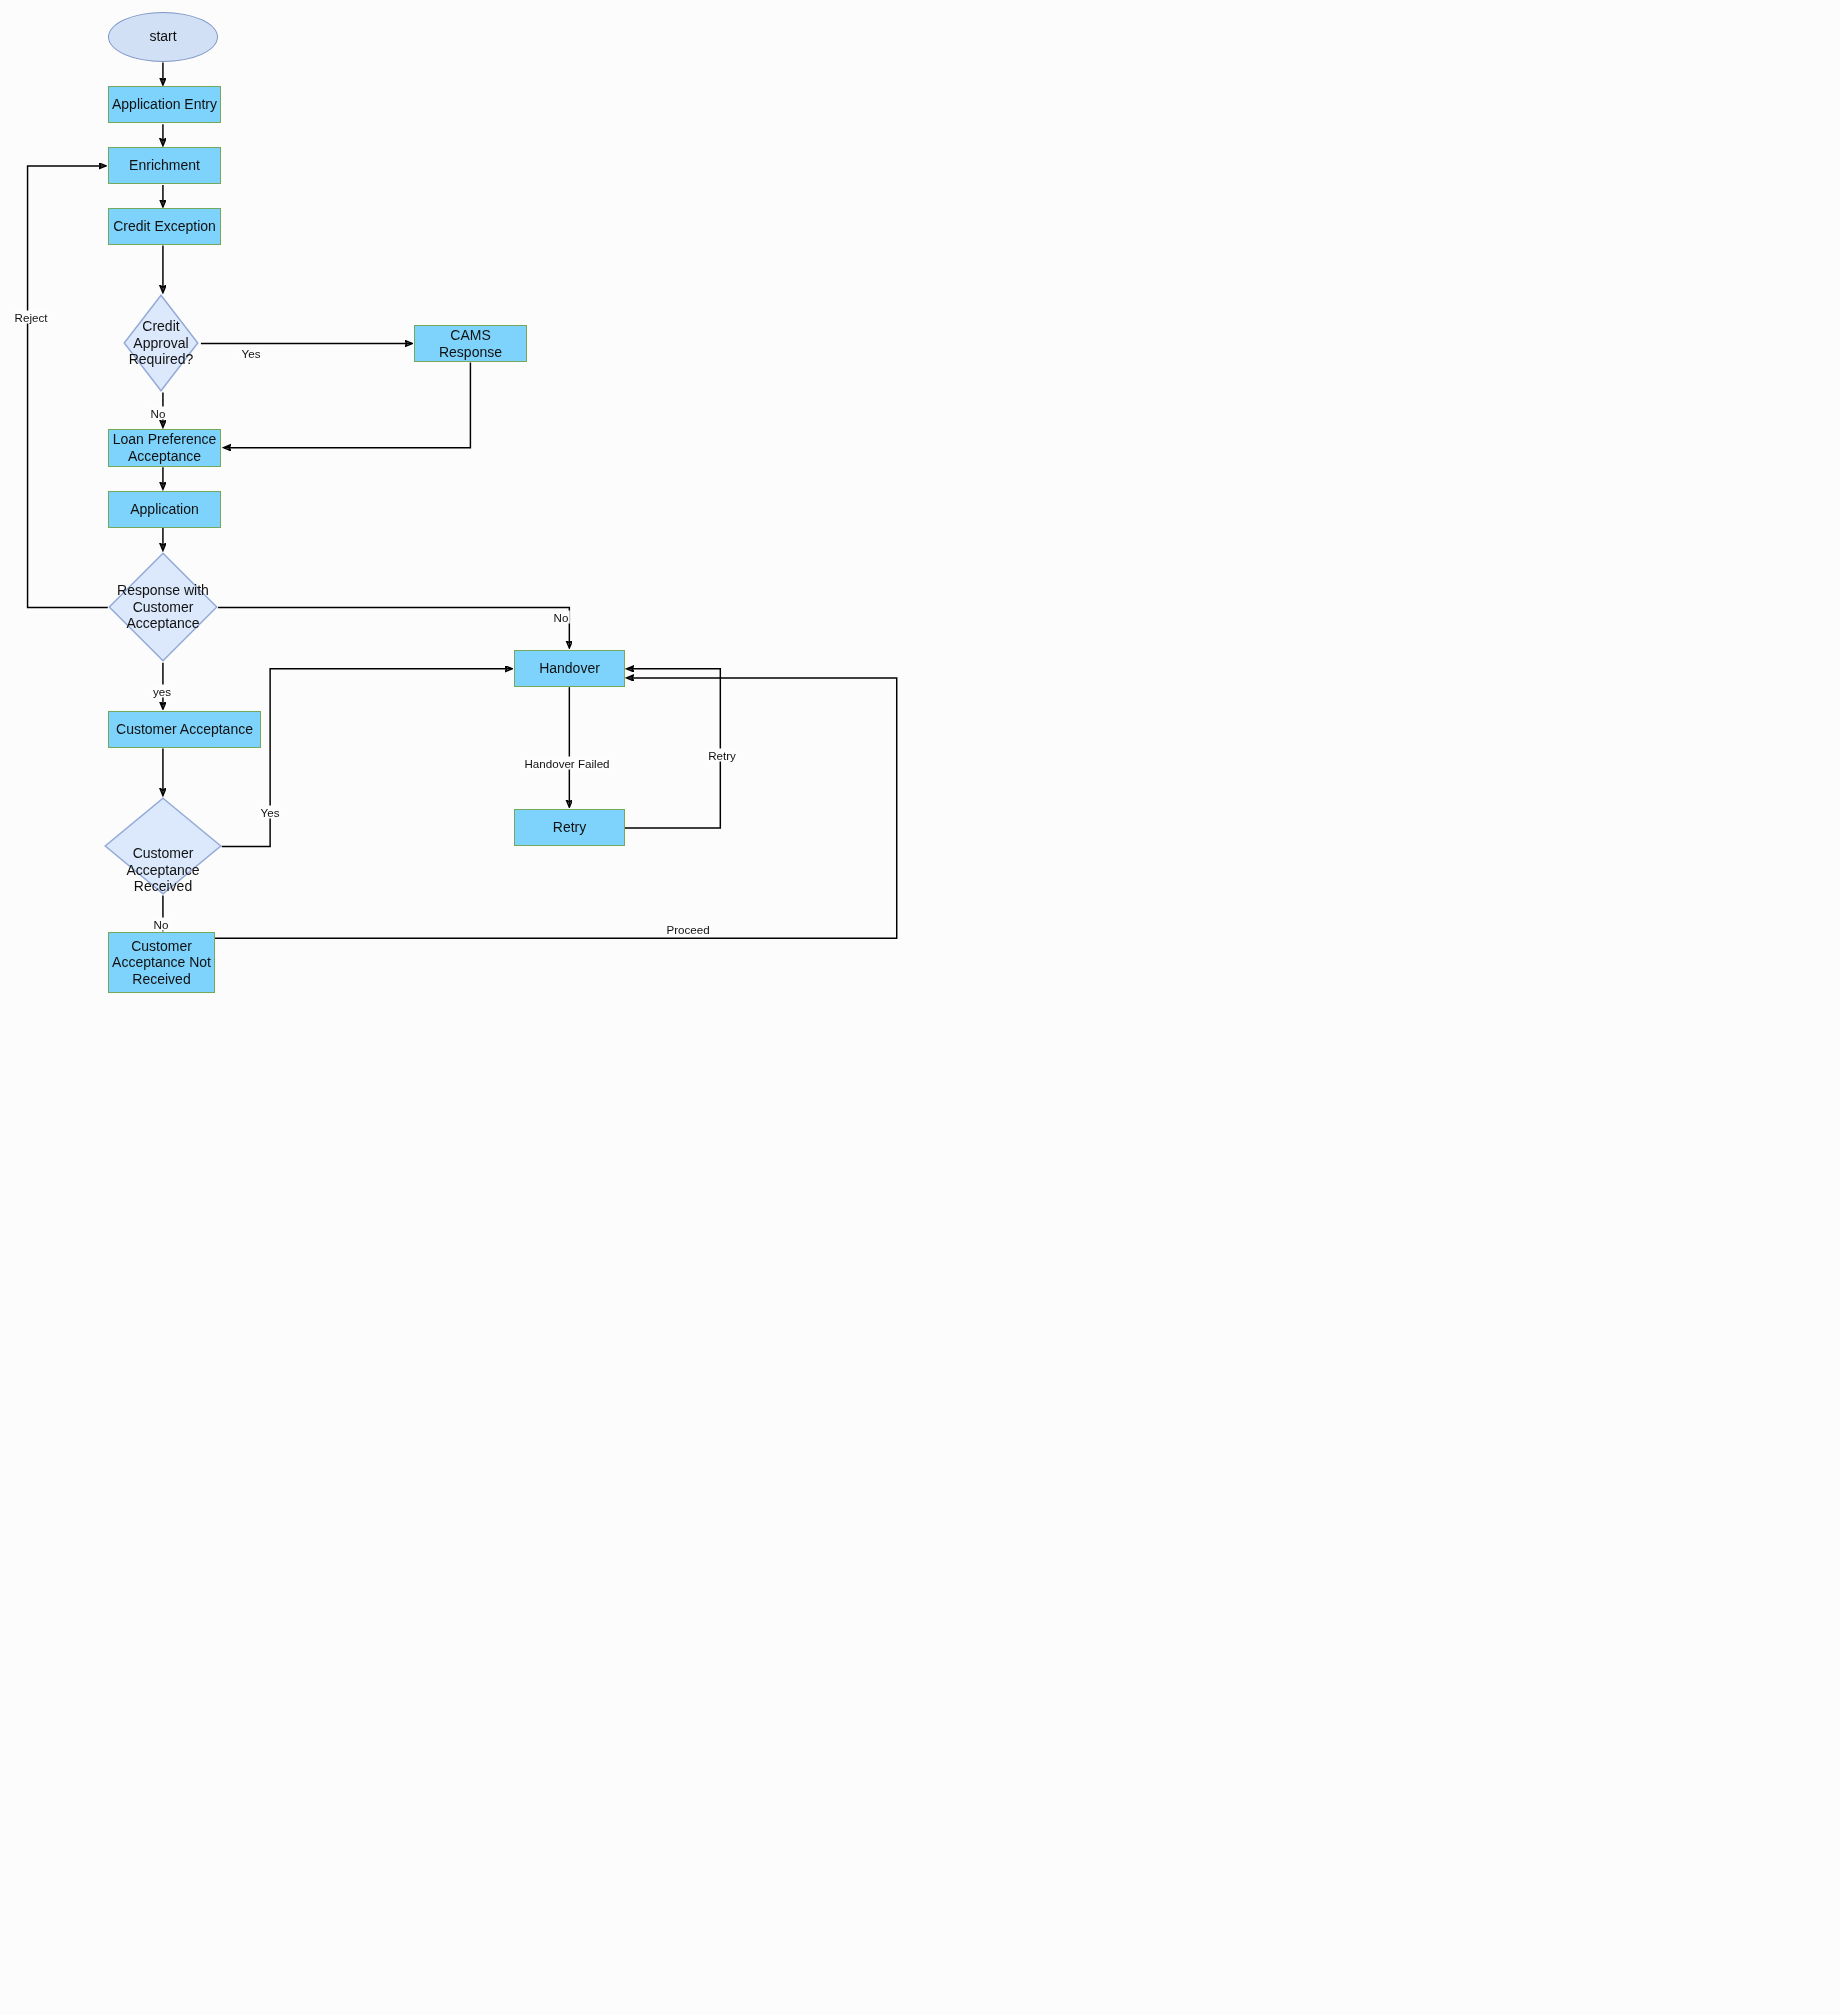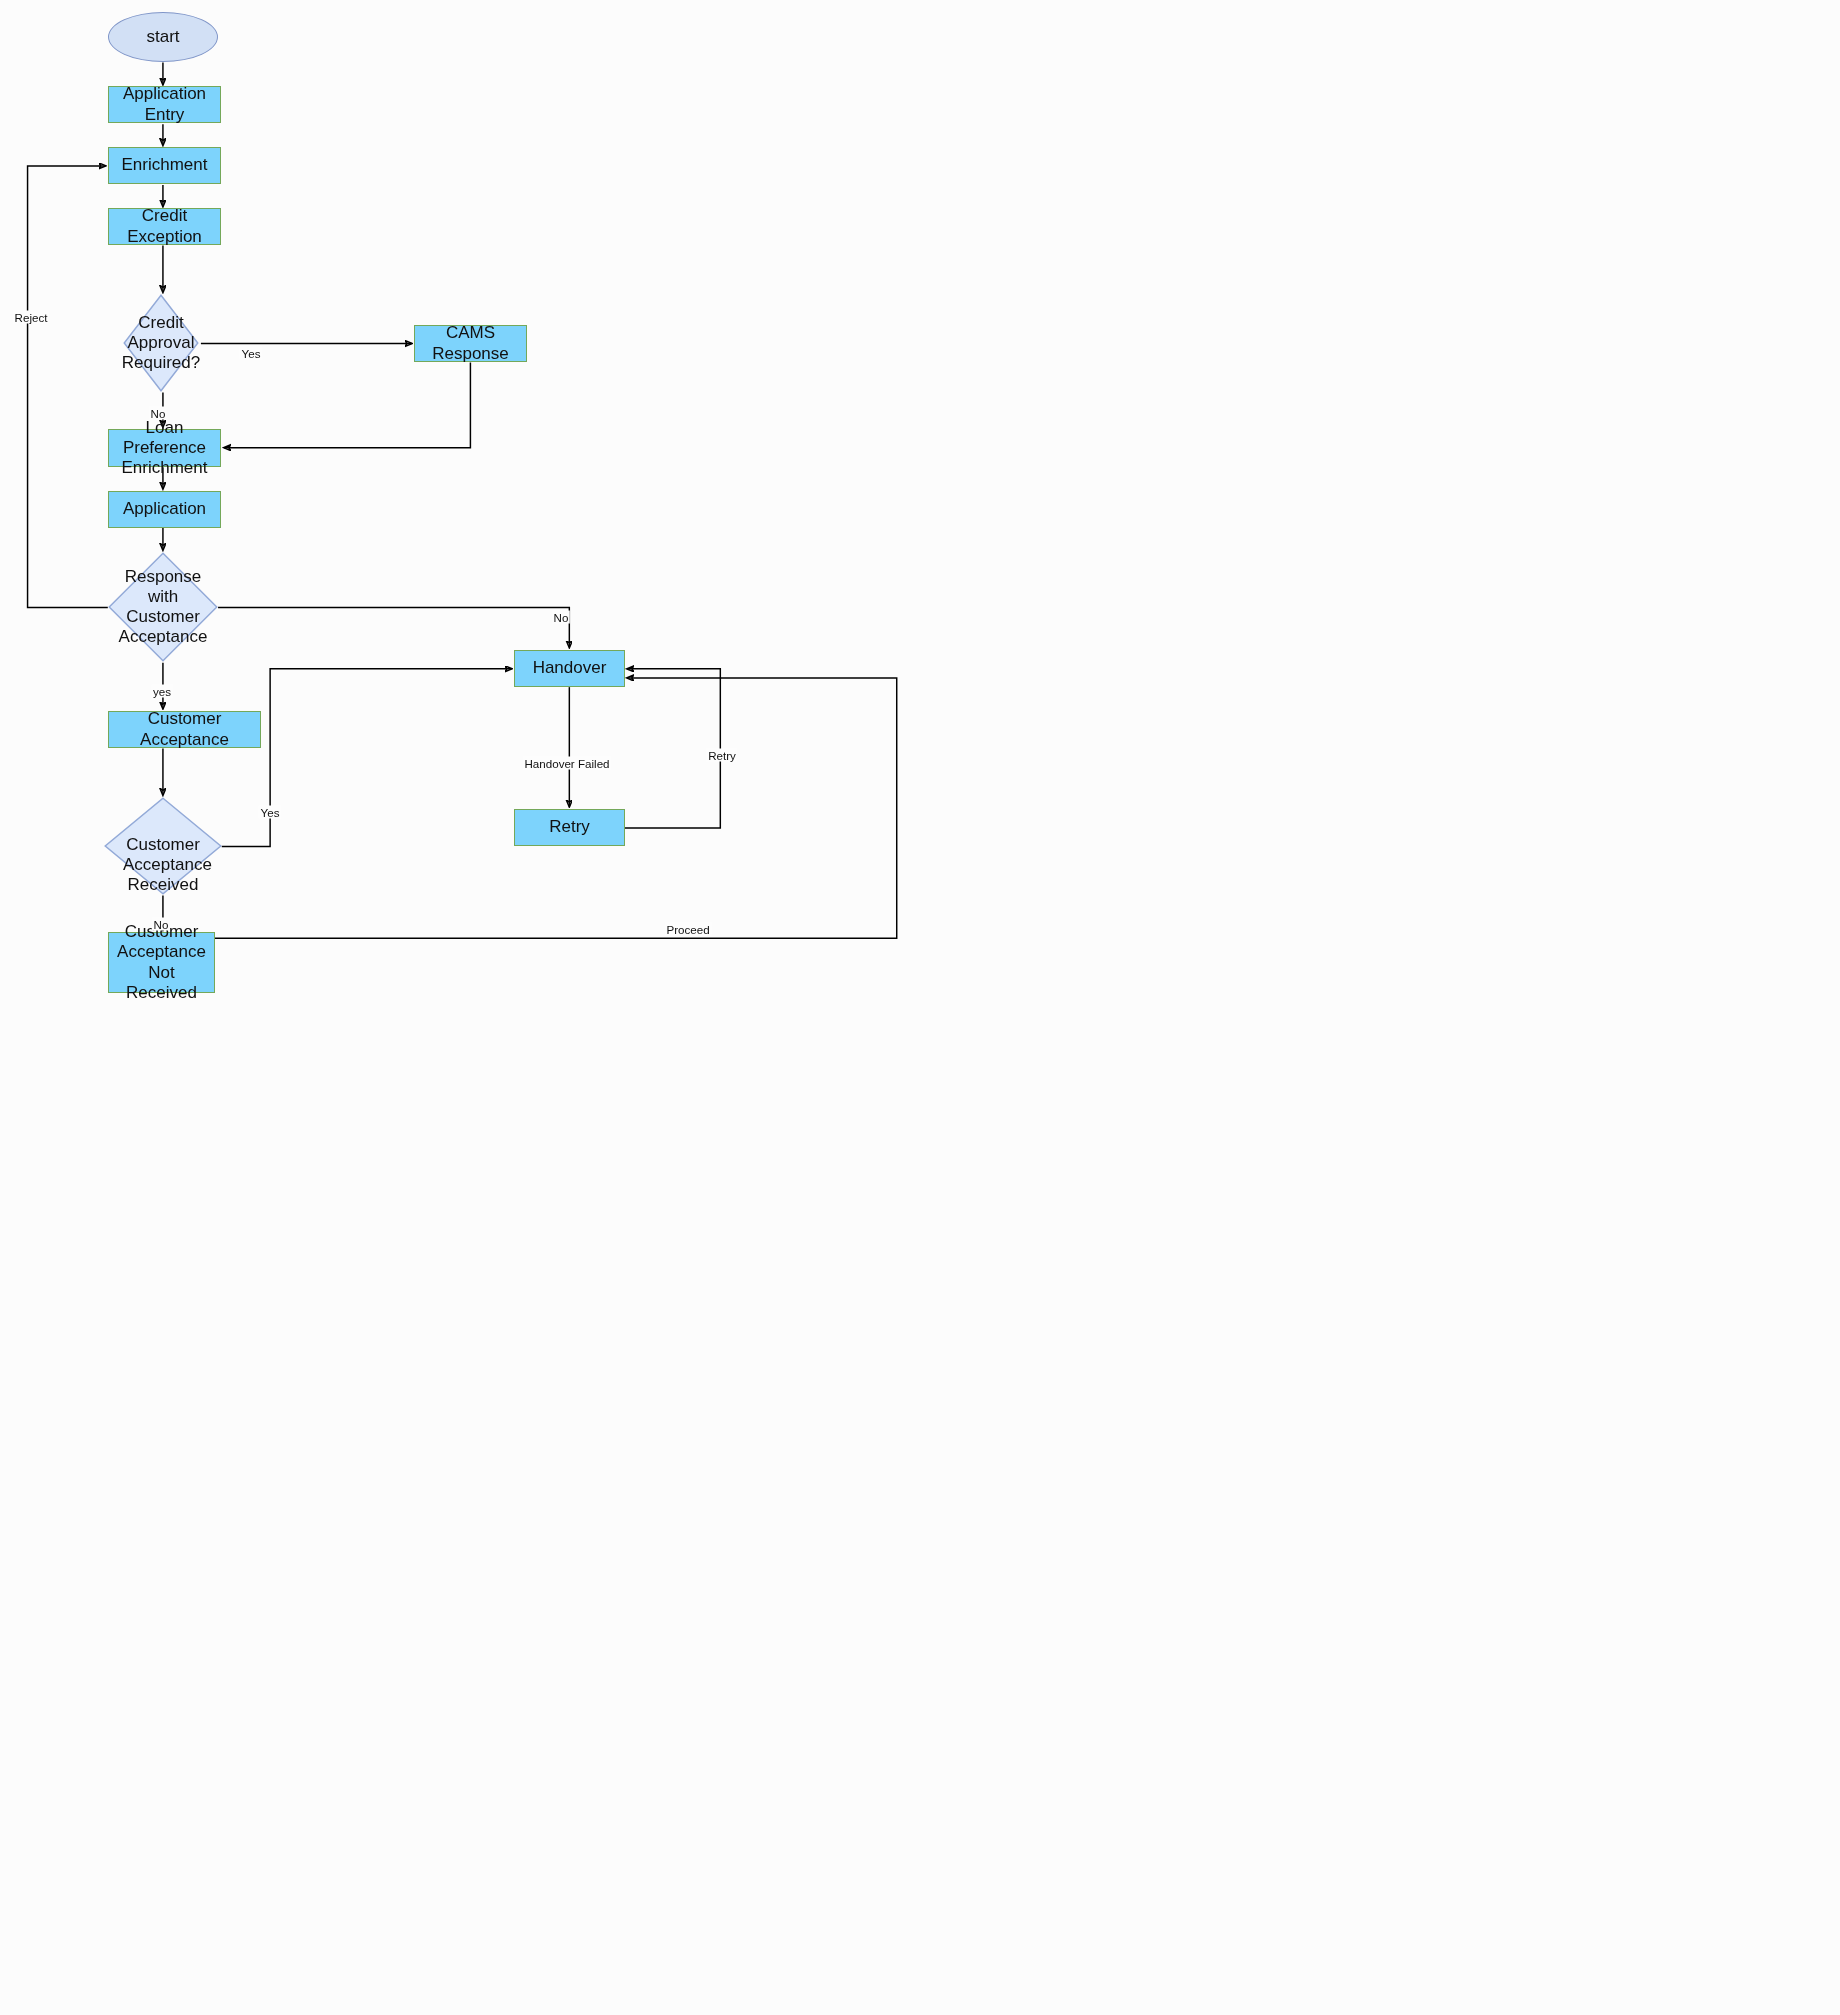--- a/index.html
+++ b/index.html
@@ -5,21 +5,21 @@
   html,body{margin:0;padding:0;background:#fcfcfc;font-family:"Liberation Sans",sans-serif;}
   .canvas{position:relative;width:920px;height:1008px;background:#fcfcfc;overflow:hidden;}
   svg.edges{position:absolute;left:0;top:0;width:920px;height:1008px;}
   svg.edges path{stroke:#000;stroke-width:2.4;fill:none;}
   .node{position:absolute;display:flex;align-items:center;justify-content:center;text-align:center;box-sizing:border-box;}
   .rect{background:#7dd3fc;border:1.6px solid #74a85a;}
   .ellipse{background:#d2e0f5;border:1.5px solid #8096c8;border-radius:50%;}
   .dia{background:transparent;border:none;}
   .dia svg{position:absolute;left:0;top:0;width:100%;height:100%;}
   .dia .lbl{position:relative;z-index:2;}
-  .lbl{font-size:17px;line-height:1.18;color:#111;padding:0 2.5px;}
+  .lbl{font-size:14px;line-height:1.18;color:#111;padding:0 2.5px;}
   .elabel{position:absolute;transform:translate(-50%,-50%);background:#fdfdfd;font-size:11.6px;color:#111;padding:0 1.8px;white-space:nowrap;z-index:3;margin-top:10px;}
 </style>
 </head>
 <body>
 
 <div class="canvas">
 
   <svg class="edges" viewBox="0 0 1502 1644">
     <defs>
       <marker id="arr" markerUnits="userSpaceOnUse" markerWidth="14" markerHeight="12" refX="11" refY="5" orient="auto">
@@ -67,21 +67,21 @@
       <polygon points="62,2 122,80 62,158 2,80" fill="#dce8fb" stroke="#93aad8" stroke-width="2.4"></polygon>
     </svg>
     <span class="lbl">Credit Approval Required?</span>
   </div>
 
   <div class="node rect" style="left:414px;top:325px;width:113px;height:37px;">
     <span class="lbl">CAMS Response</span>
   </div>
 
   <div class="node rect" style="left:108px;top:429px;width:113px;height:38px;">
-    <span class="lbl">Loan Preference Enrichment</span>
+    <span class="lbl">Loan Preference Acceptance</span>
   </div>
 
   <div class="node rect" style="left:108px;top:491px;width:113px;height:37px;">
     <span class="lbl">Application</span>
   </div>
 
   <div class="node dia" style="left:108px;top:552px;width:110px;height:110px;">
     <svg viewBox="0 0 180 180" preserveAspectRatio="none">
       <polygon points="90,2 178,90 90,178 2,90" fill="#dce8fb" stroke="#93aad8" stroke-width="2.4"></polygon>
     </svg>

